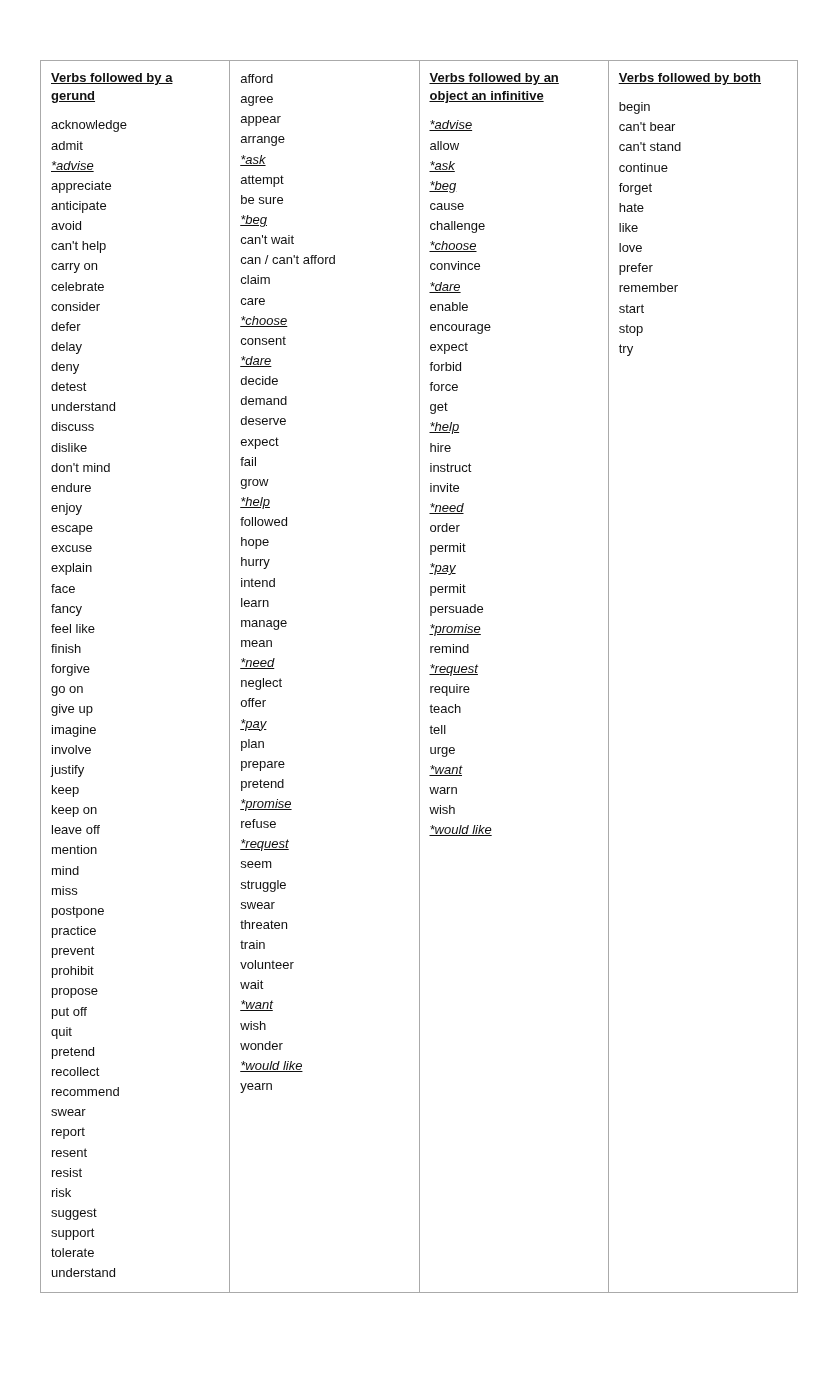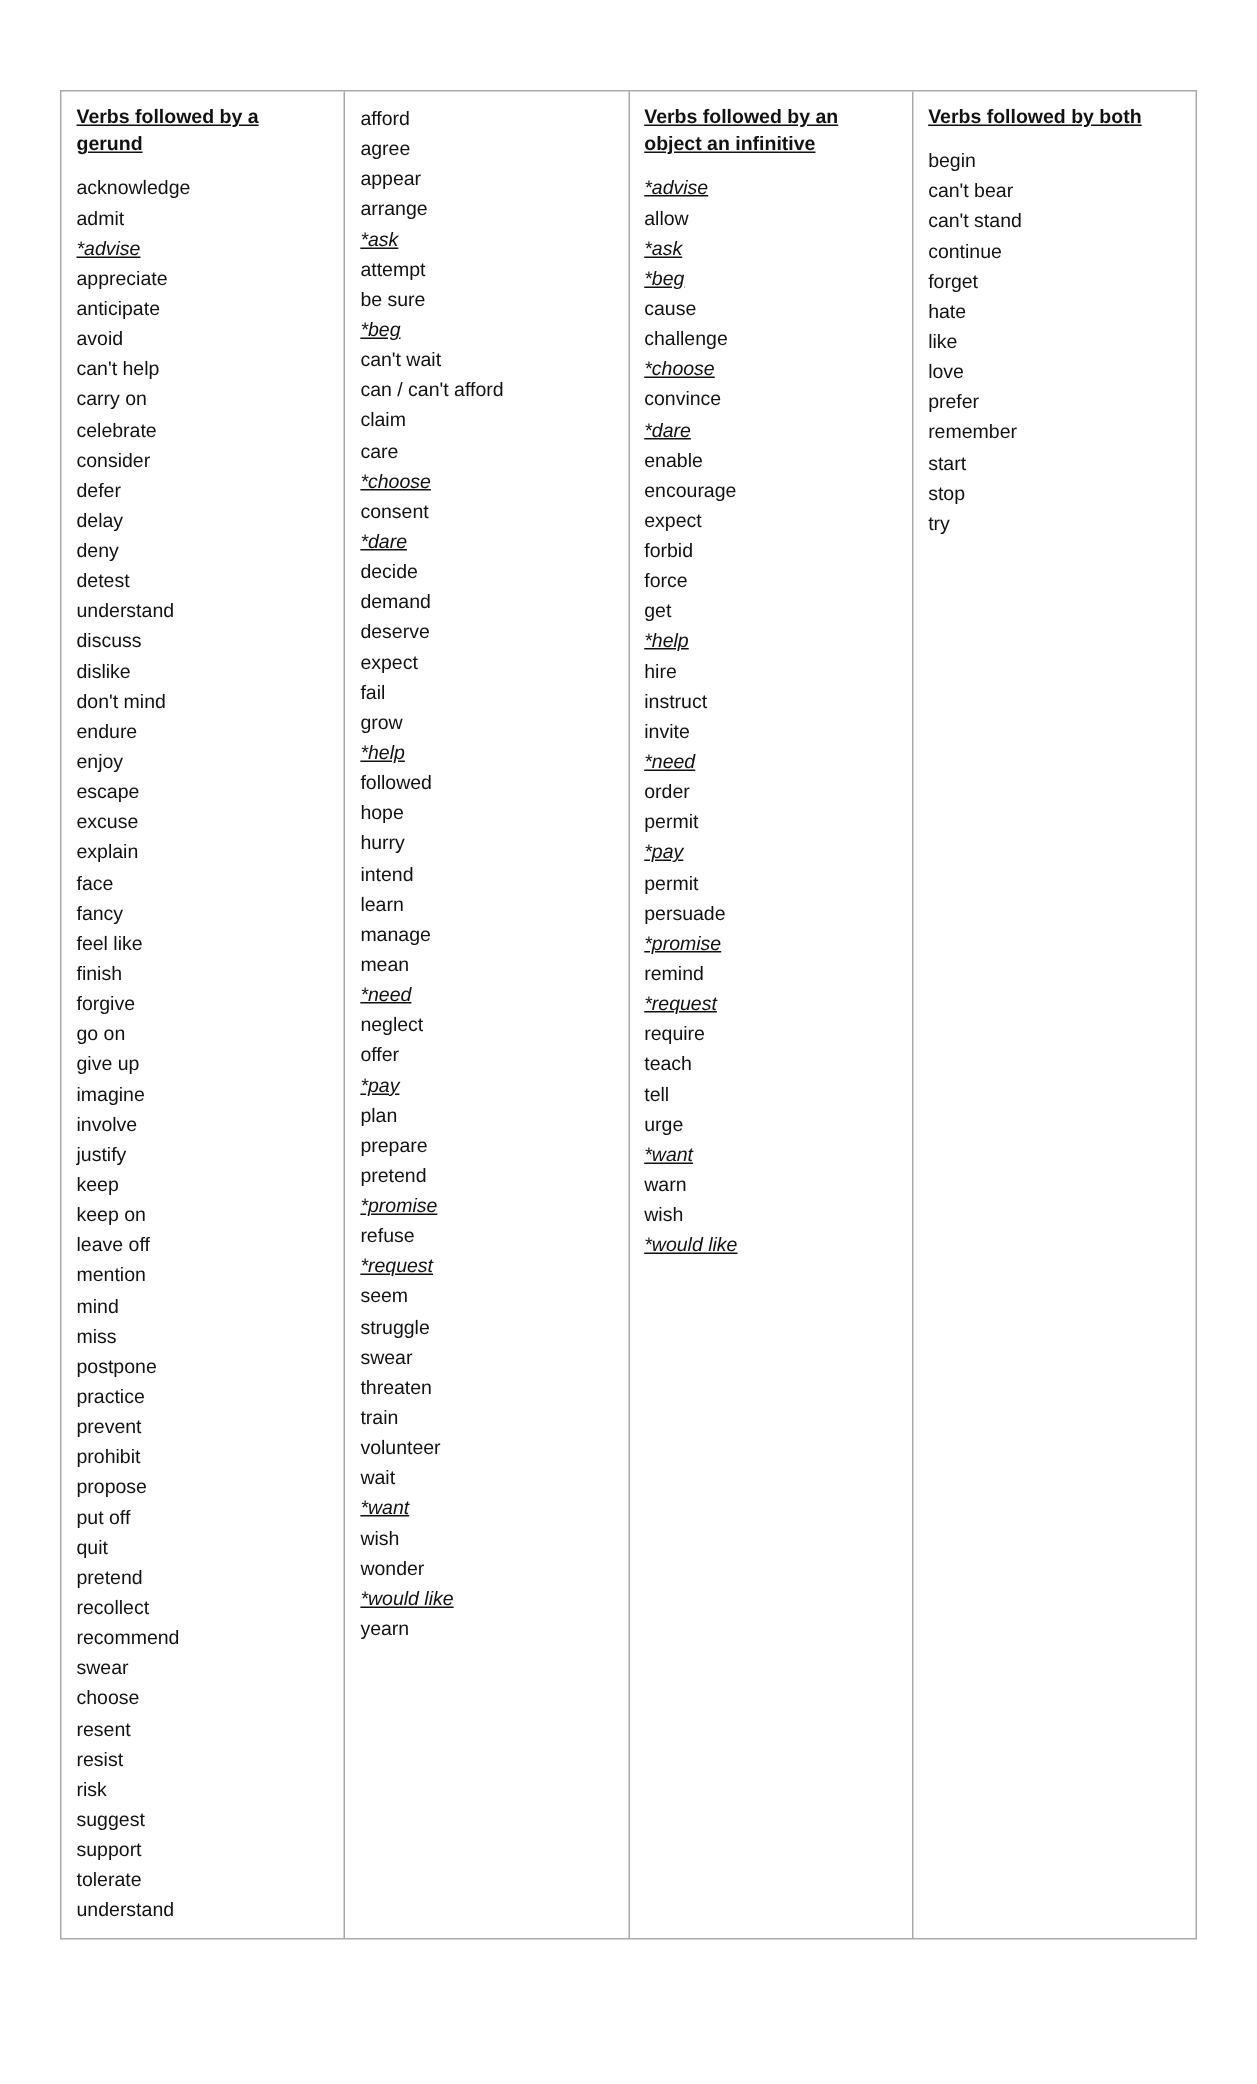--- a/index.html
+++ b/index.html
@@ -93,21 +93,21 @@
       <span class="word">practice</span>
       <span class="word">prevent</span>
       <span class="word">prohibit</span>
       <span class="word">propose</span>
       <span class="word">put off</span>
       <span class="word">quit</span>
       <span class="word">pretend</span>
       <span class="word">recollect</span>
       <span class="word">recommend</span>
       <span class="word">swear</span>
-      <span class="word">choose</span>
+      <span class="word">report</span>
       <span class="word">resent</span>
       <span class="word">resist</span>
       <span class="word">risk</span>
       <span class="word">suggest</span>
       <span class="word">support</span>
       <span class="word">tolerate</span>
       <span class="word">understand</span>
     </div>
     <div class="column">
       <span class="word">afford</span>

